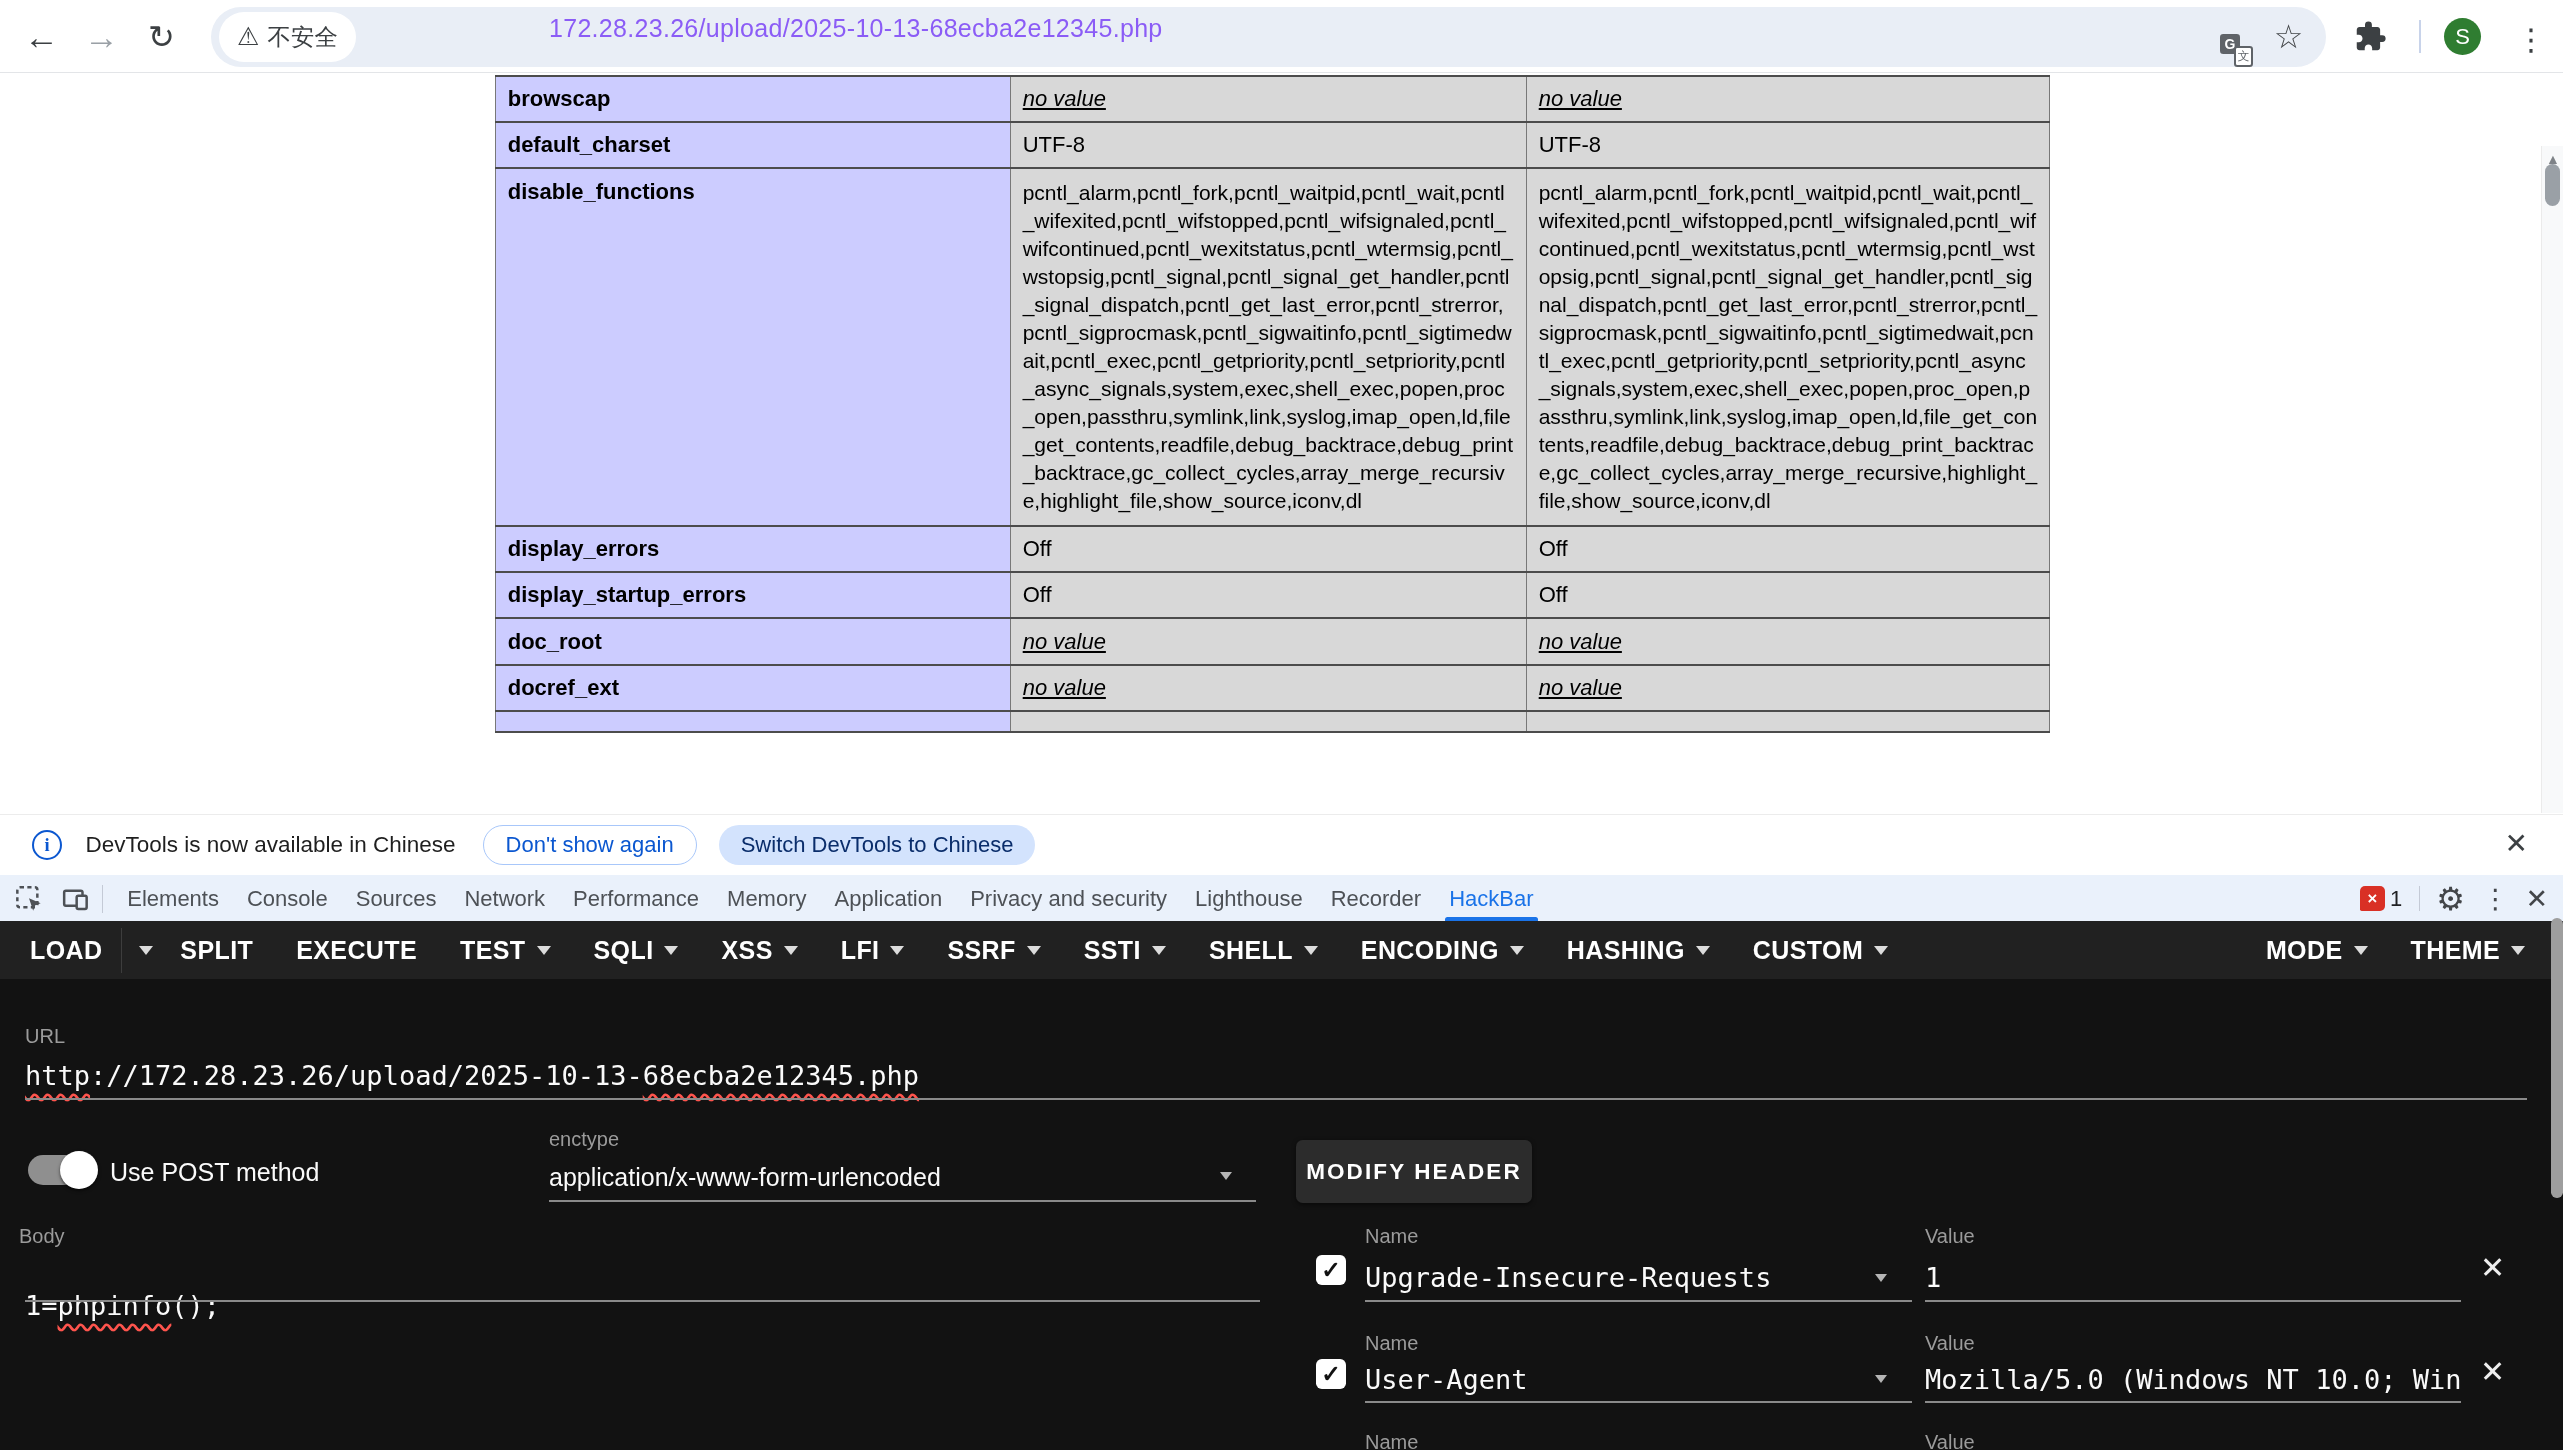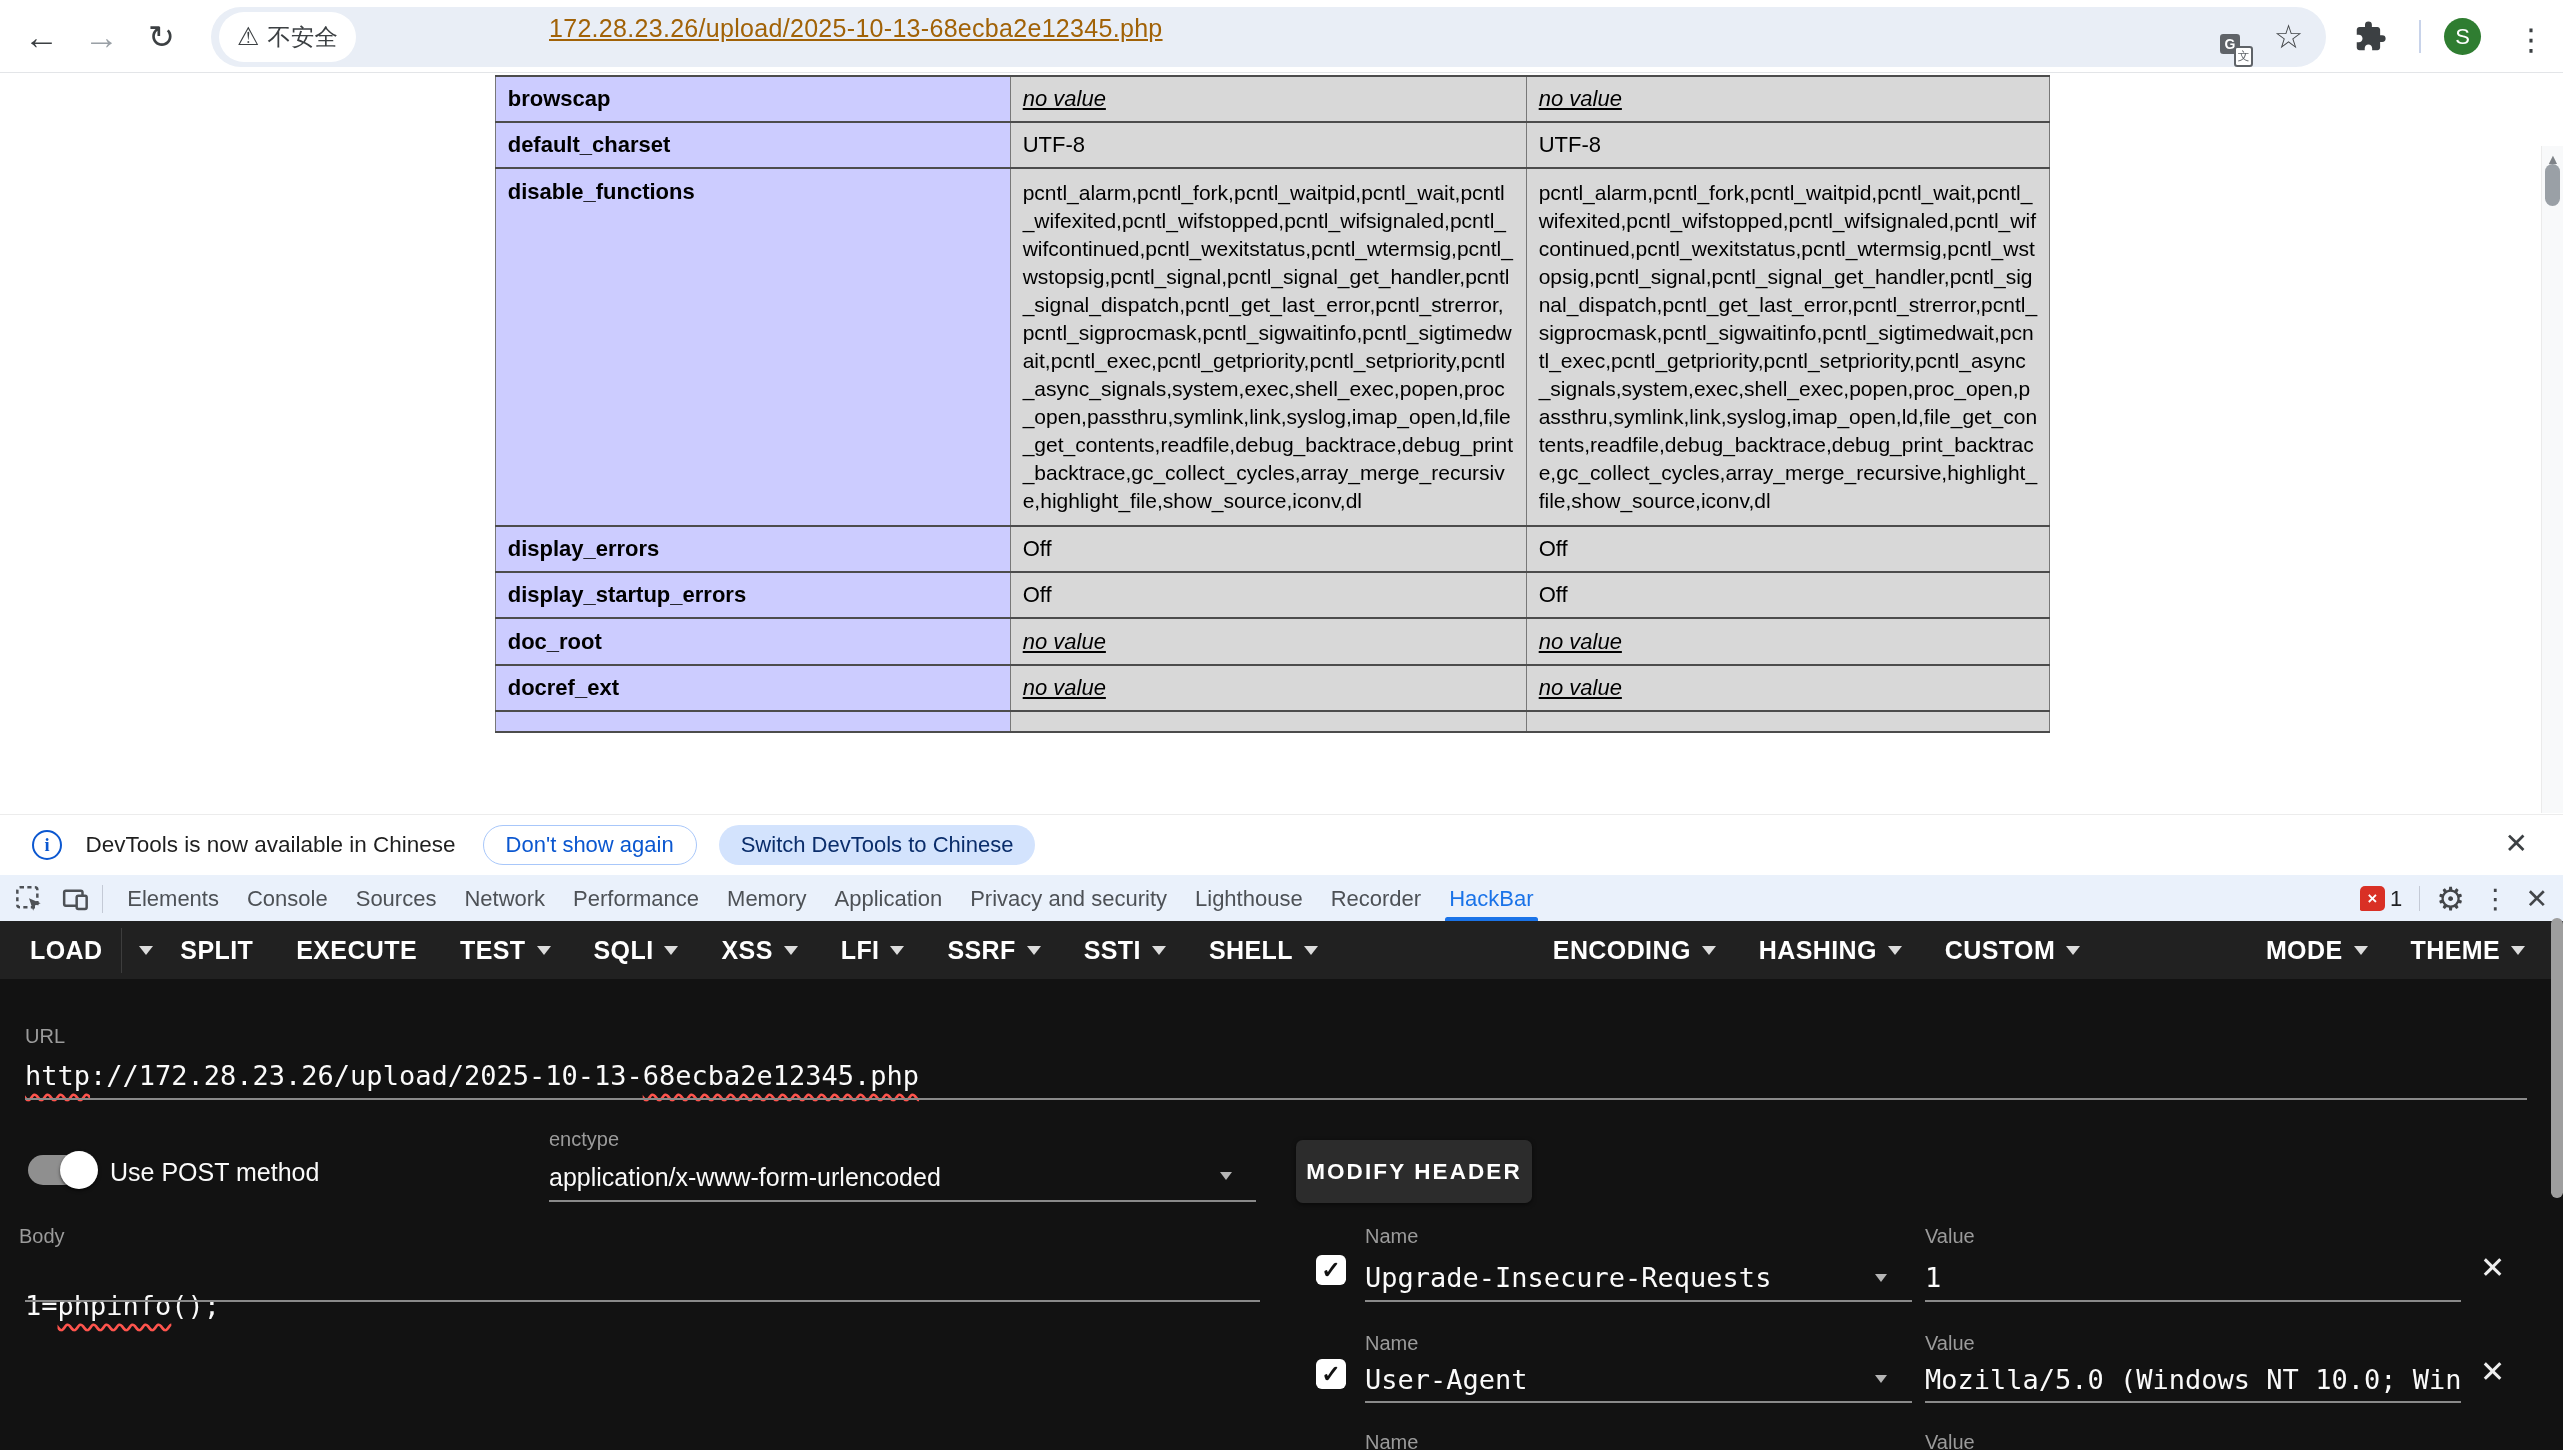--- a/index.html
+++ b/index.html
@@ -8,21 +8,21 @@
   .abs { position:absolute; }
 
   
   .toolbar { position:absolute; left:0; top:0; width:2563px; height:73px; background:#fff; border-bottom:0.8px solid #e3e5e8; }
   .navbtn { position:absolute; top:0; height:73px; display:flex; align-items:center; justify-content:center; width:53px; font-size:35px; color:#3c4043; cursor:pointer; }
   .navbtn.disabled { color:#9aa0a6; }
   .omnibox { position:absolute; left:211px; top:6.7px; width:2115px; height:60px; border-radius:30px; background:#e9eef6; display:flex; align-items:center; }
   .sec-chip { position:absolute; left:7.5px; top:5px; height:50px; border-radius:25px; background:#fff; display:flex; align-items:center; padding:0 18.4px; gap:8.3px; }
   .sec-chip .warn { font-size:25px; color:#3c4043; line-height:1; }
   .sec-chip .txt { font-size:23.4px; color:#3c4043; }
-  .url-text { position:absolute; left:338px; top:0; height:44px; display:flex; align-items:center; font-size:25px; color:#a16207; letter-spacing:0.3px;text-decoration:underline; }
+  .url-text { position:absolute; left:338px; top:0; height:44px; display:flex; align-items:center; font-size:25px; color:#8b5cf6; letter-spacing:0.3px; }
   .omni-icon { position:absolute; top:13.4px; width:33px; height:33px; }
   .star { font-size:33px; color:#44474a; line-height:33px; text-align:center; }
   .gtrans { position:relative; width:33px; height:33px; }
   .gtrans .g1 { position:absolute; left:0; top:0; width:20px; height:20px; background:#5f6368; border-radius:3.3px; color:#fff; font-size:14px; font-weight:bold; display:flex; align-items:center; justify-content:center; }
   .gtrans .g2 { position:absolute; right:0; bottom:0; width:19px; height:21px; background:#fff; border:2.5px solid #5f6368; border-radius:3.3px; color:#5f6368; font-size:11.7px; display:flex; align-items:center; justify-content:center; }
   .avatar { position:absolute; left:2444px; top:18.4px; width:37px; height:37px; border-radius:50%; background:#2f7d31; color:#fff; font-size:22px; display:flex; align-items:center; justify-content:center; }
   .tb-divider { position:absolute; left:2419px; top:20px; width:1.7px; height:33px; background:#c8d3ea; }
   .dots { font-size:30px; color:#3c4043; }
 
   
@@ -248,21 +248,21 @@
         <span class="caret"></span>
       </div>
     <div class="hb-item">
         <span>SSTI</span>
         <span class="caret"></span>
       </div>
     <div class="hb-item">
         <span>SHELL</span>
         <span class="caret"></span>
       </div>
-    <div class="hb-item" style="margin-left:192px;">
+    <div class="hb-item" style="">
         <span>ENCODING</span>
         <span class="caret"></span>
       </div>
     <div class="hb-item">
         <span>HASHING</span>
         <span class="caret"></span>
       </div>
     <div class="hb-item">
         <span>CUSTOM</span>
         <span class="caret"></span>

